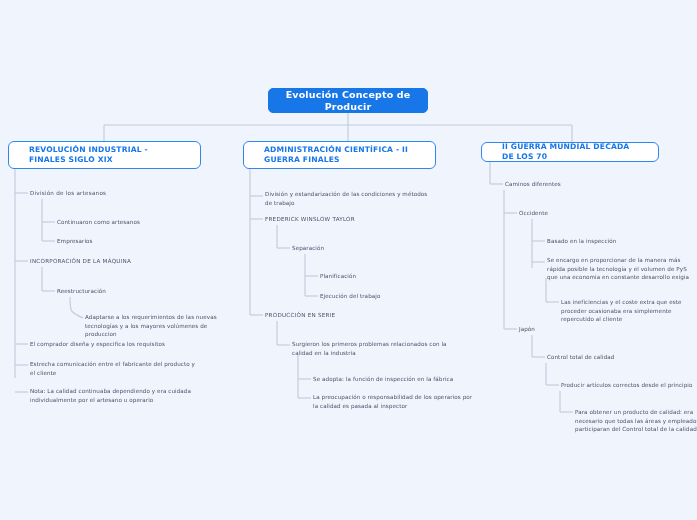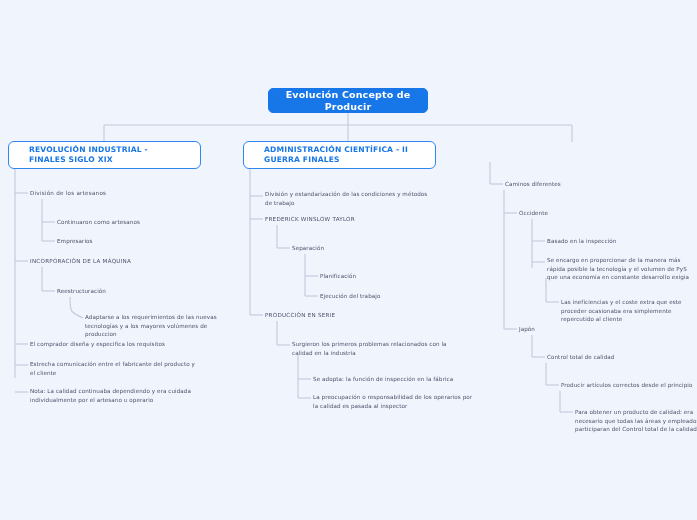--- a/index.html
+++ b/index.html
@@ -159,20 +159,21 @@
       <path d="M560,412 L573,412"></path>
     </g>
   </svg>
 
   <div class="root-node">Evolución Concepto de Producir</div>
 
   <div class="branch-head b1">REVOLUCIÓN INDUSTRIAL - FINALES SIGLO XIX</div>
 
   <div class="branch-head b2">ADMINISTRACIÓN CIENTÍFICA - II GUERRA FINALES</div>
 
+  <div class="branch-head b3">II GUERRA MUNDIAL DÉCADA DE LOS 70</div>
 
   <div class="node caps" style="left:30px;  top:189px; width:150px;">División de los artesanos</div>
 
   <div class="node" style="left:57px;  top:218px; width:150px;">Continuaron como artesanos</div>
 
   <div class="node" style="left:57px;  top:237px; width:150px;">Empresarios</div>
 
   <div class="node caps" style="left:30px;  top:257px; width:160px;">INCORPORACIÓN DE LA MÁQUINA</div>
 
   <div class="node" style="left:57px;  top:287px; width:150px;">Reestructuración</div>

